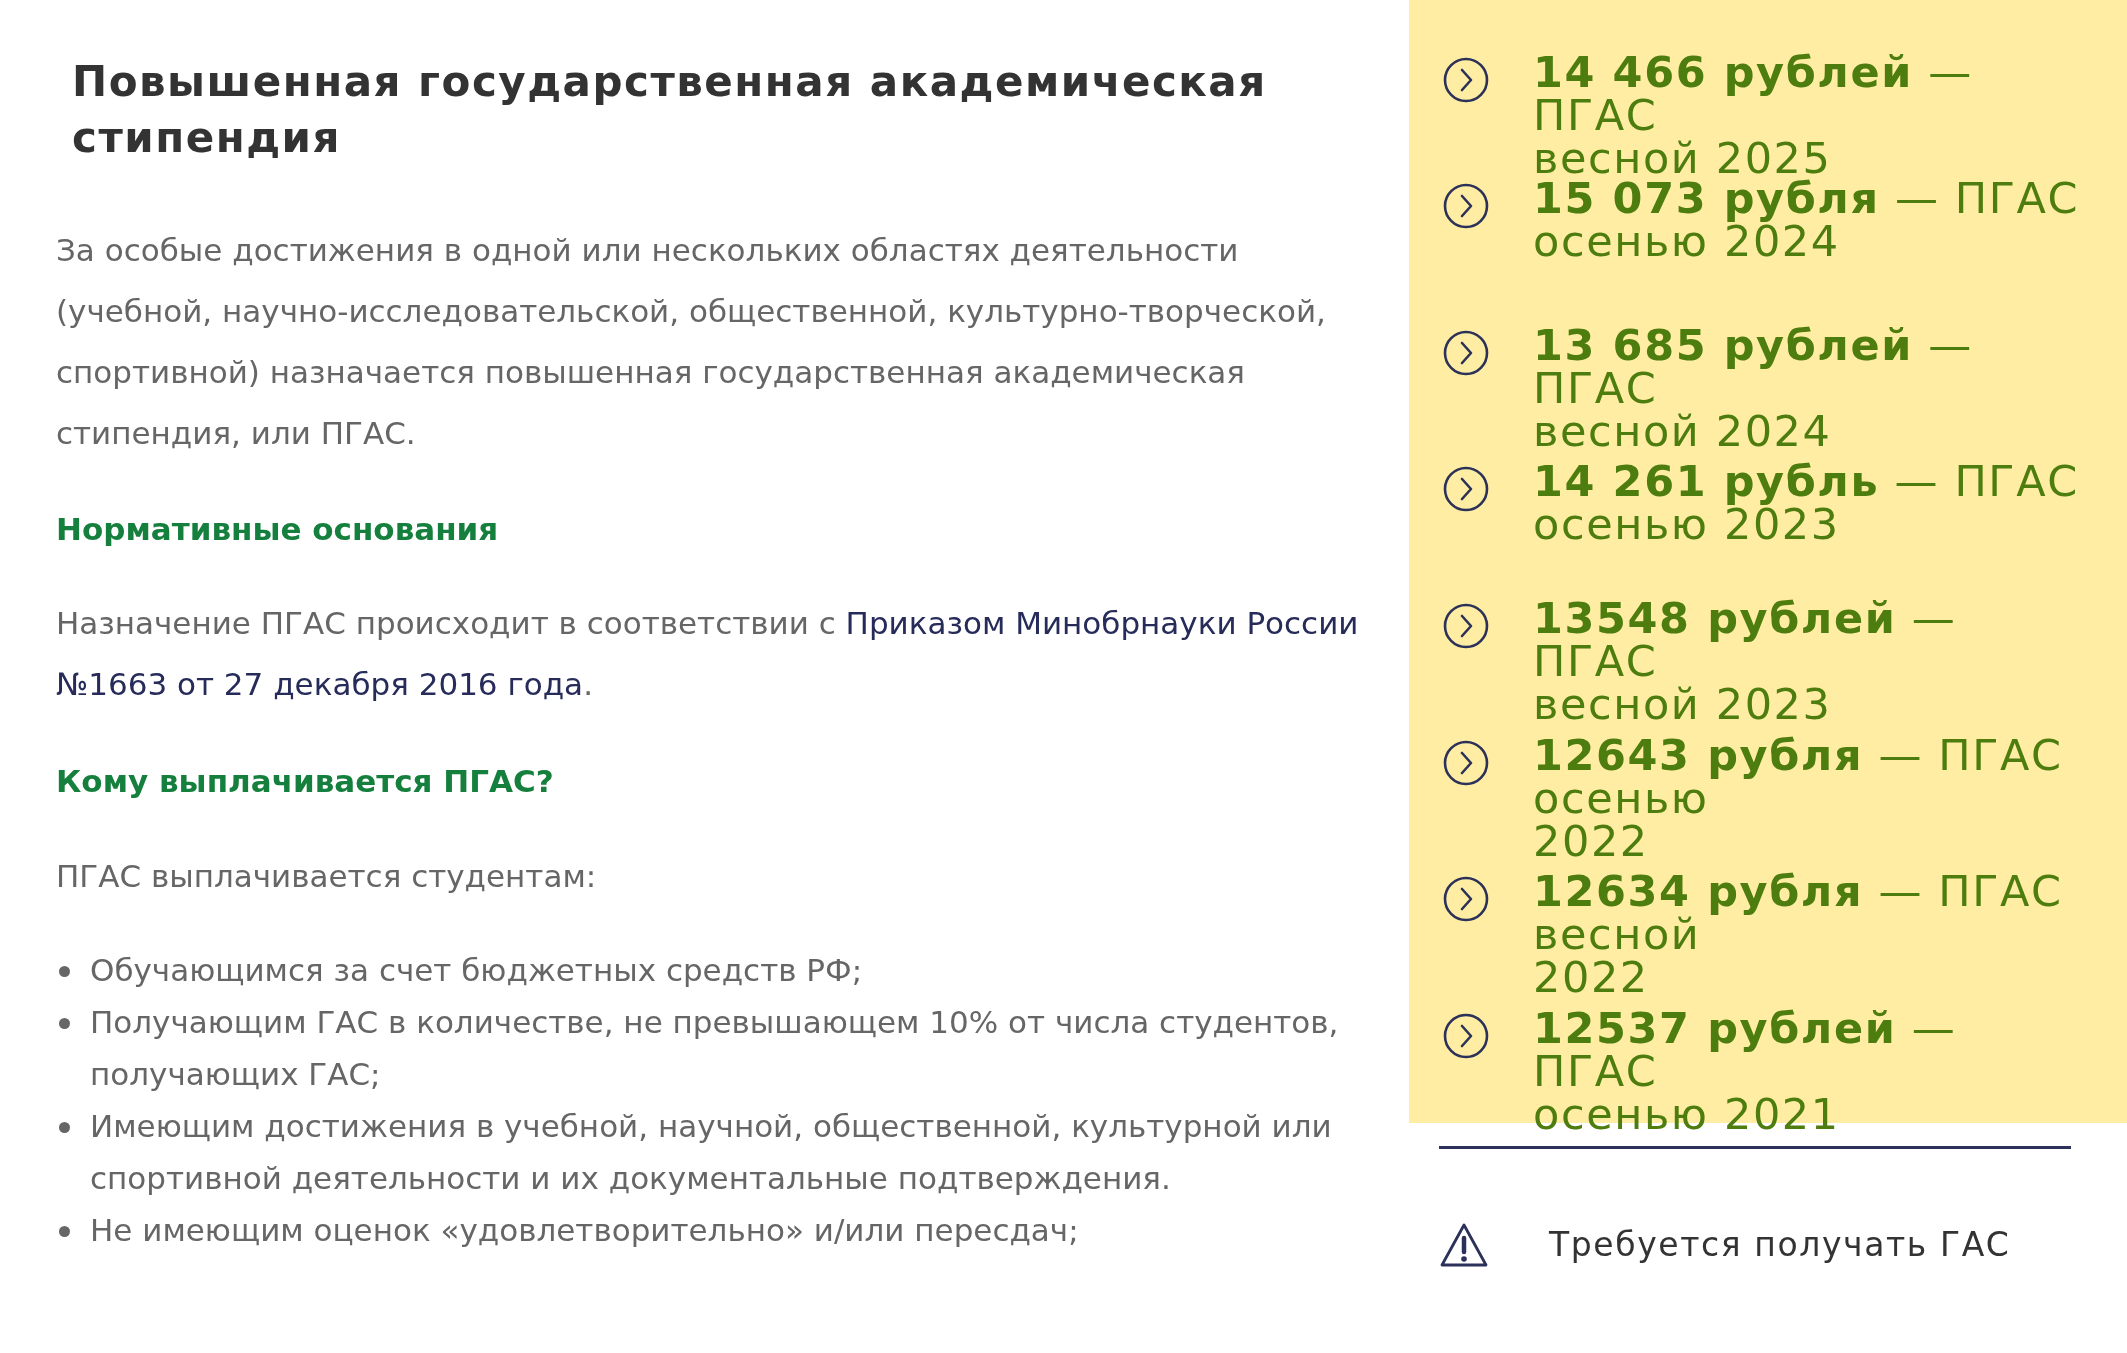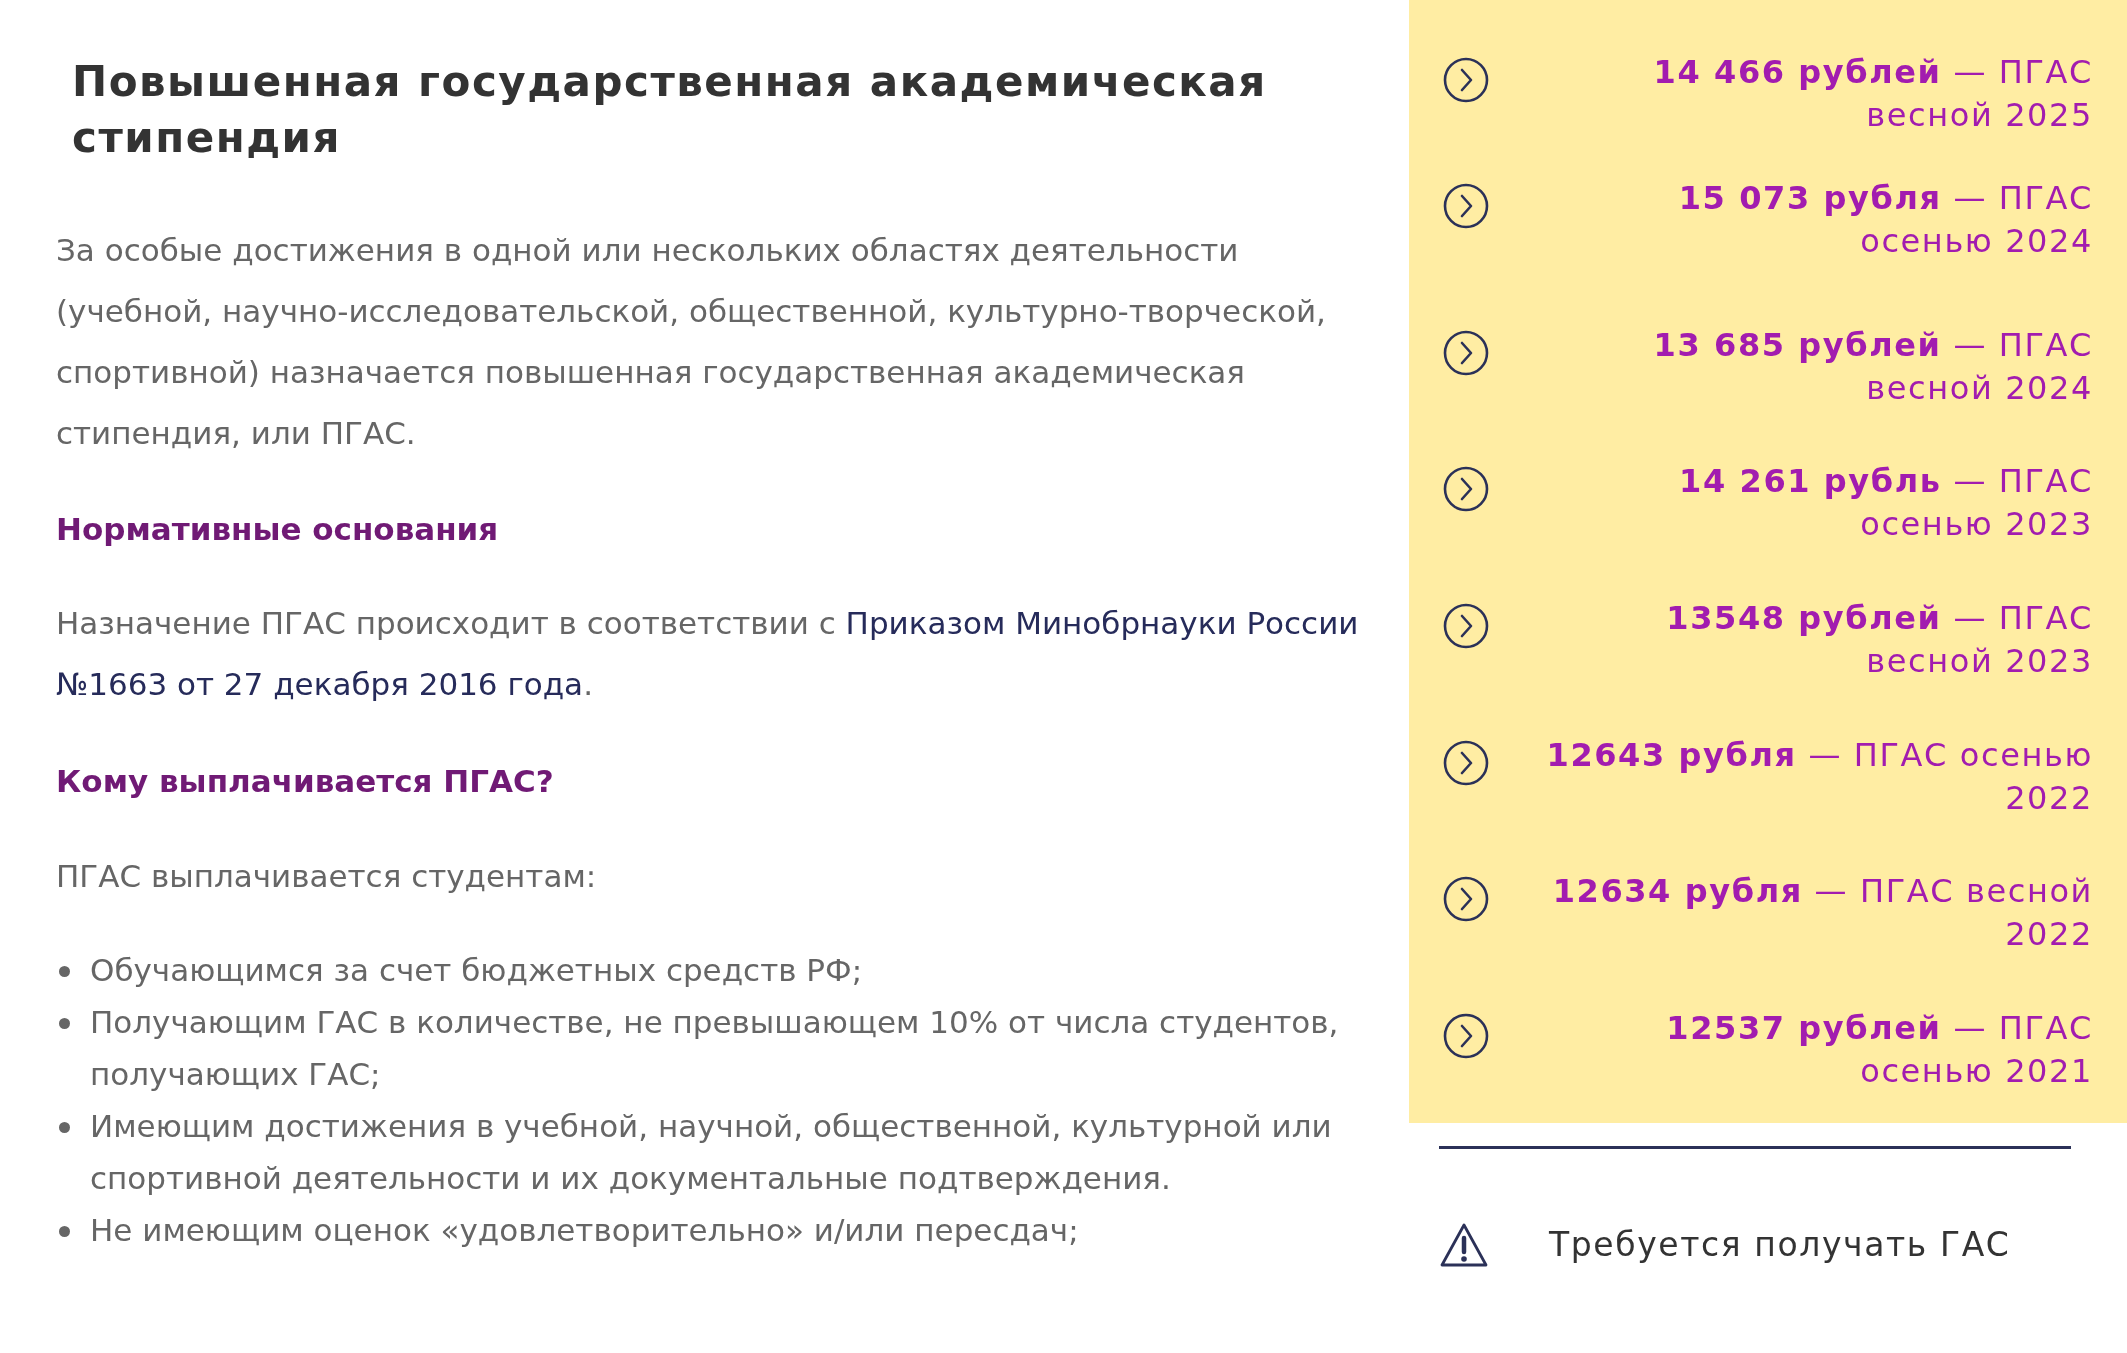--- a/index.html
+++ b/index.html
@@ -9,36 +9,36 @@
     font-family: "DejaVu Sans", sans-serif;
   }
   .left { position: absolute; left: 56px; top: 0; width: 1320px; }
   .title {
     position: absolute; left: 16px; top: 54px; margin: 0;
     font-size: 42px; line-height: 56px; font-weight: bold; color: #333333;
     letter-spacing: 1.5px; white-space: nowrap;
   }
   .para { position: absolute; left: 0; margin: 0; color: #666666; white-space: nowrap; }
   .p-intro { top: 220px; font-size: 31px; line-height: 61px; }
-  .sub { position: absolute; left: 0; margin: 0; color: #701a75; font-weight: bold;
+  .sub { position: absolute; left: 0; margin: 0; color: #15803d; font-weight: bold;
          font-size: 31px; line-height: 40px; white-space: nowrap; }
   .sub-norm { top: 509px; }
   .p-norm { top: 593px; font-size: 31px; line-height: 61px; }
   .link { color: #262b5a; text-decoration: none; }
   .sub-who { top: 761px; }
   .p-who { top: 856px; font-size: 31px; line-height: 40px; }
   .list { position: absolute; left: 0; top: 944px; margin: 0; padding: 0; list-style: none; }
   .list li { position: relative; padding-left: 34px; color: #666666; font-size: 31px; line-height: 52px; white-space: nowrap; }
   .list li .bullet { position: absolute; left: 3px; top: 22px; width: 11px; height: 11px; border-radius: 50%; background: #666666; }
 
   .panel { position: absolute; left: 1409px; top: 0; width: 718px; height: 1123px; background: #FFEDA3; }
   .item { position: absolute; left: 0; width: 718px; height: 100px; }
   .item .ico { position: absolute; left: 34px; top: 0; width: 46px; height: 46px; }
-  .item .txt { position: absolute; left: 124px; top: -6px; width: 560px; color: #a21caf;
-               font-size: 32px; line-height: 43px; letter-spacing: 1.6px; text-align: right; }
+  .item .txt { position: absolute; left: 124px; top: -6px; width: 560px; color: #4d7c0f;
+               font-size: 43px; line-height: 43px; letter-spacing: 1.6px; }
   .item .amt { font-weight: bold; }
   .sep { position: absolute; left: 1439px; top: 1146px; width: 632px; height: 3px; background: #2b3158; }
   .warn { position: absolute; left: 1439px; top: 1222px; width: 650px; height: 50px; }
   .warn .wico { position: absolute; left: 0; top: 0; width: 50px; height: 46px; }
   .warn .wtxt { position: absolute; left: 110px; top: 0; font-size: 33px; line-height: 46px;
                 color: #333333; letter-spacing: 1.6px; white-space: nowrap; }
 </style>
 </head>
 <body>
 

